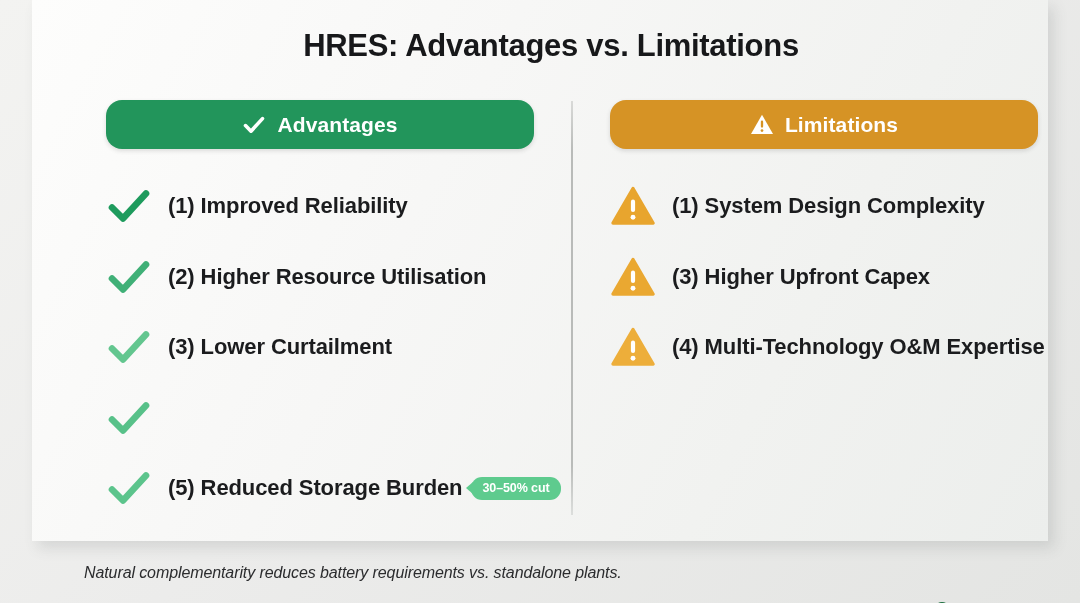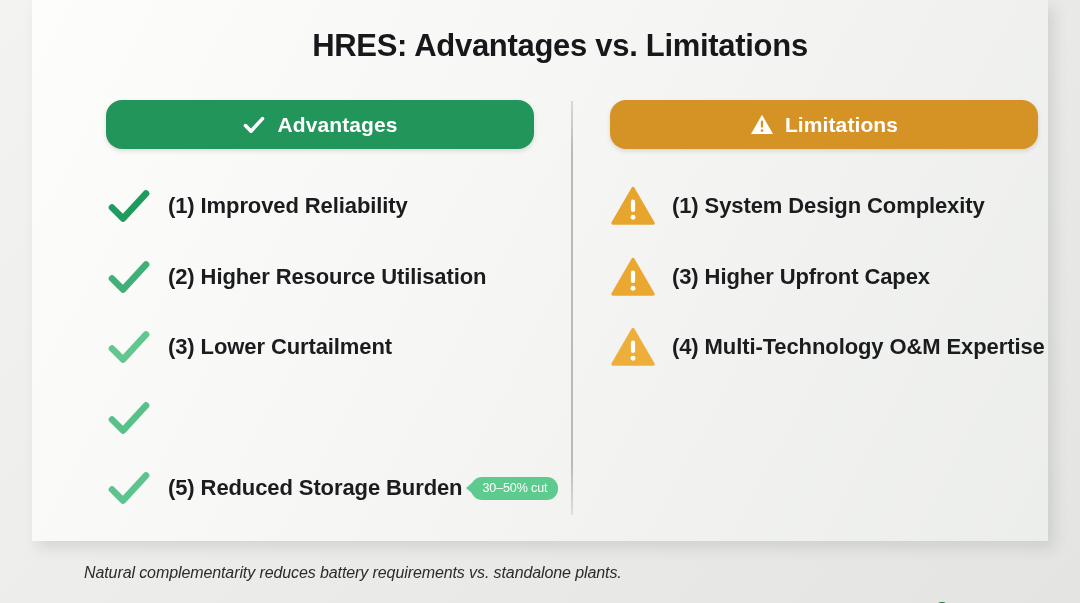--- a/index.html
+++ b/index.html
@@ -26,21 +26,21 @@
     width: 1016px;
     height: 541px;
     background:
       linear-gradient(118deg, #fdfdfc 0%, #f7f7f6 38%, #f1f2f0 72%, #eceeec 100%);
     box-shadow: 6px 7px 13px rgba(90,95,95,0.16);
   }
 
   
   #page-title {
     position: absolute;
-    left: 12px;
+    left: 3px;
     top: 28px;
     width: 100%;
     text-align: center;
     font-size: 31px;
     font-weight: bold;
     letter-spacing: -0.3px;
     color: #17181a;
     padding-left: 16px;
   }
 
@@ -113,21 +113,21 @@
     align-items: center;
     gap: 9px;
   }
 
   
   #badge-storage {
     position: relative;
     background: #5ecb8e;
     color: #ffffff;
     font-size: 12.5px;
-    font-weight: normal;
+    font-weight: bold;
     padding: 4px 11px 5px 11px;
     border-radius: 11px;
     white-space: nowrap;
     letter-spacing: -0.1px;
   }
   #badge-storage::before {
     content: "";
     position: absolute;
     left: -5px;
     top: 50%;

